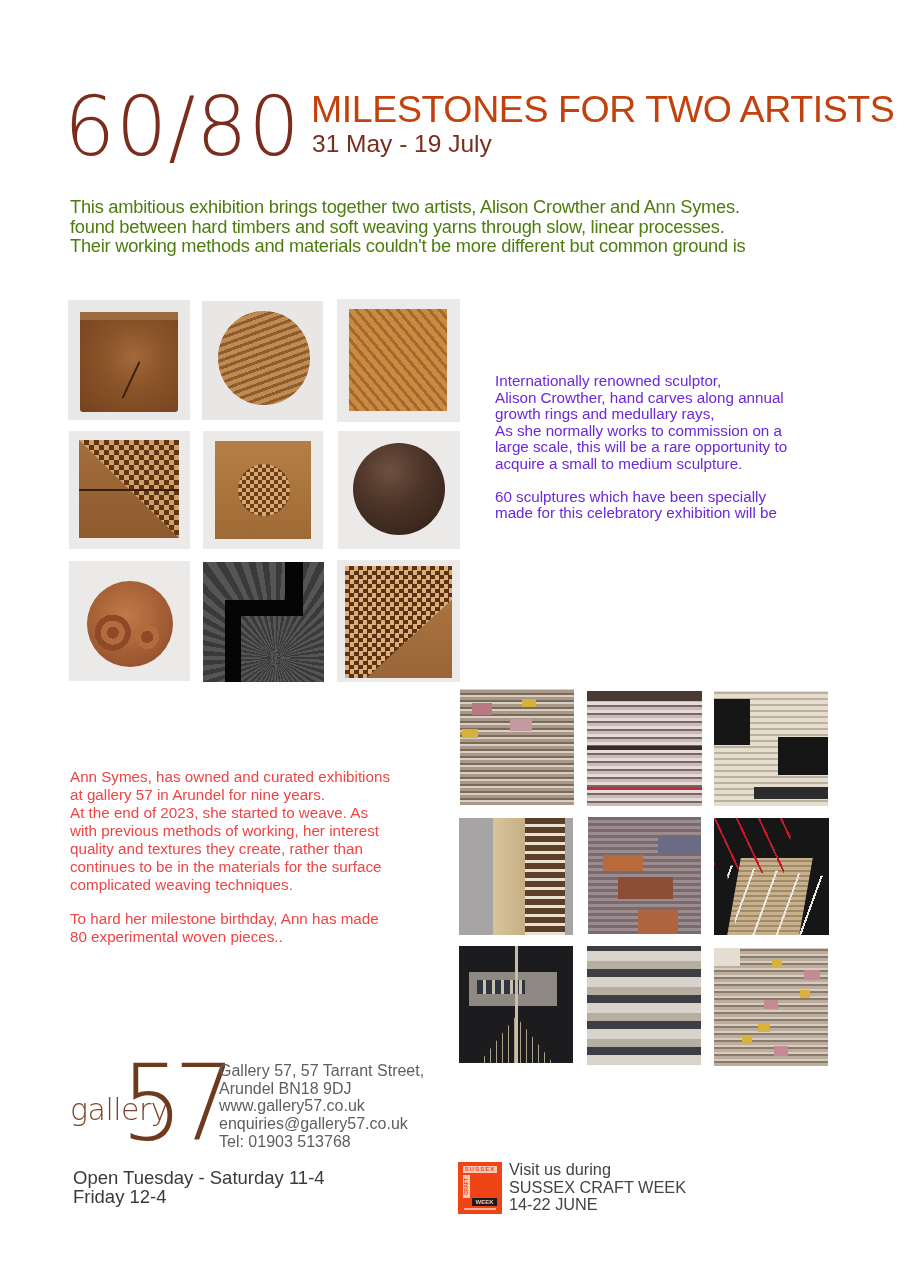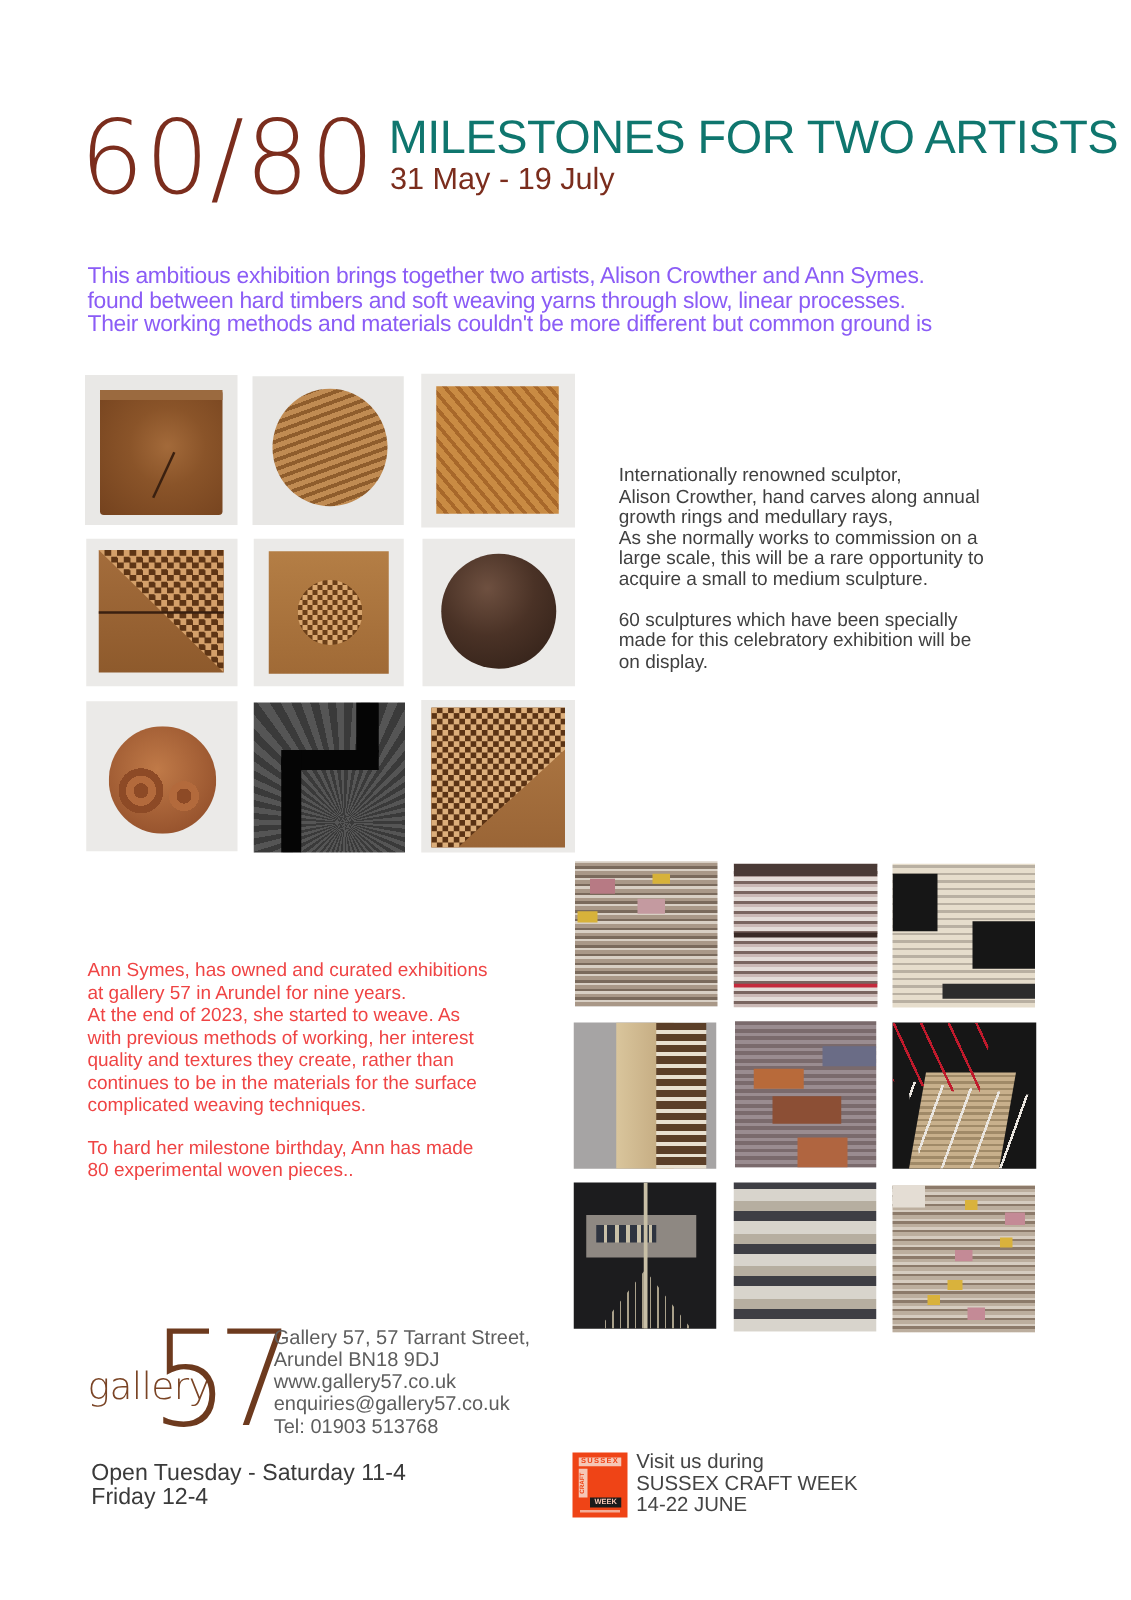--- a/index.html
+++ b/index.html
@@ -4,27 +4,27 @@
 <style>
   html, body { margin:0; padding:0; }
   body { width:905px; height:1280px; background:#ffffff; position:relative; overflow:hidden;
          font-family:"Liberation Sans", sans-serif; }
   .abs { position:absolute; }
 
   
   .big-num { left:64px; top:82px; font-family:"DejaVu Sans", sans-serif; font-weight:200;
              font-size:82px; line-height:90px; color:#7b2d1d; letter-spacing:1px;
              -webkit-text-stroke:0; font-stretch:condensed; transform:scaleX(0.98); transform-origin:left;}
-  .title { left:311px; top:89px; font-size:37.5px; line-height:40px; color:#0f766e; letter-spacing:-0.4px; white-space:nowrap; }
+  .title { left:311px; top:89px; font-size:37.5px; line-height:40px; color:#c2410c; letter-spacing:-0.4px; white-space:nowrap; }
   .date { left:312px; top:130px; font-size:24.5px; line-height:28px; color:#7b2d1d; white-space:nowrap; }
 
-  .intro { left:70px; top:210px; width:800px; font-size:18.3px; line-height:19.5px; color:#8b5cf6; letter-spacing:-0.25px; }
+  .intro { left:70px; top:197px; width:800px; font-size:18.3px; line-height:19.5px; color:#4d7c0f; letter-spacing:-0.25px; }
   .intro div { white-space:nowrap; }
 
-  .alison { left:495px; top:373px; width:360px; font-size:15.2px; line-height:16.6px; color:#404040; }
+  .alison { left:495px; top:373px; width:360px; font-size:15.2px; line-height:16.6px; color:#6d28d9; }
   .alison div, .ann div { white-space:nowrap; }
   .ann { left:70px; top:768px; width:390px; font-size:15.2px; line-height:18px; color:#ef4444; }
   .gap { height:16px; }
 
   
   .tile { position:absolute; overflow:hidden; }
 
   
   .logo-gallery { left:70px; top:1093px; font-family:"DejaVu Sans", sans-serif; font-weight:200; font-size:30px; line-height:34px; color:#7a4425; letter-spacing:-0.5px; }
   .logo-57 { left:121px; top:1052px; font-family:"DejaVu Sans", sans-serif; font-weight:200; font-size:106px; line-height:104px; color:#6d3a1e; letter-spacing:-10px; transform:scaleX(0.92); transform-origin:left; }
@@ -98,21 +98,20 @@
 <div class="abs alison">
   <div>Internationally renowned sculptor,</div>
   <div>Alison Crowther, hand carves along annual</div>
   <div>growth rings and medullary rays,</div>
   <div>As she normally works to commission on a</div>
   <div>large scale, this will be a rare opportunity to</div>
   <div>acquire a small to medium sculpture.</div>
   <div class="gap"></div>
   <div>60 sculptures which have been specially</div>
   <div>made for this celebratory exhibition will be</div>
-  <div>on display.</div>
 </div>
 
 <div class="abs ann">
   <div>Ann Symes, has owned and curated exhibitions</div>
   <div>at gallery 57 in Arundel for nine years.</div>
   <div>At the end of 2023, she started to weave. As</div>
   <div>with previous methods of working, her interest</div>
   <div>quality and textures they create, rather than</div>
   <div>continues to be in the materials for the surface</div>
   <div>complicated weaving techniques.</div>

